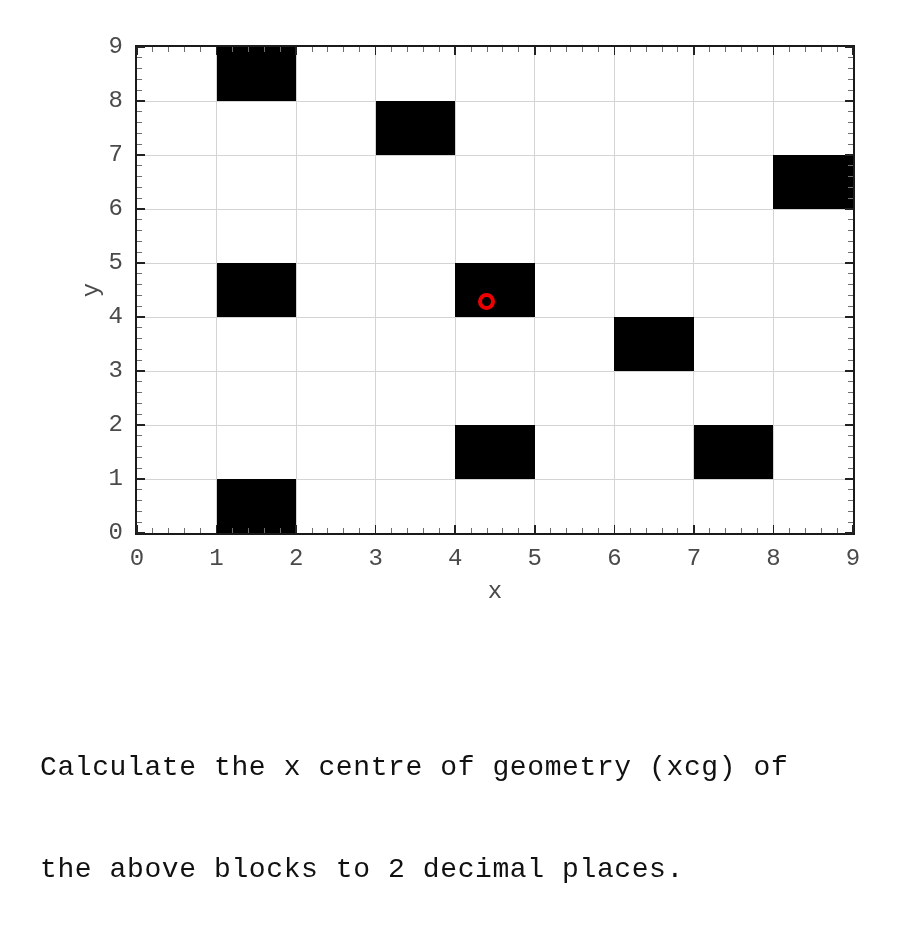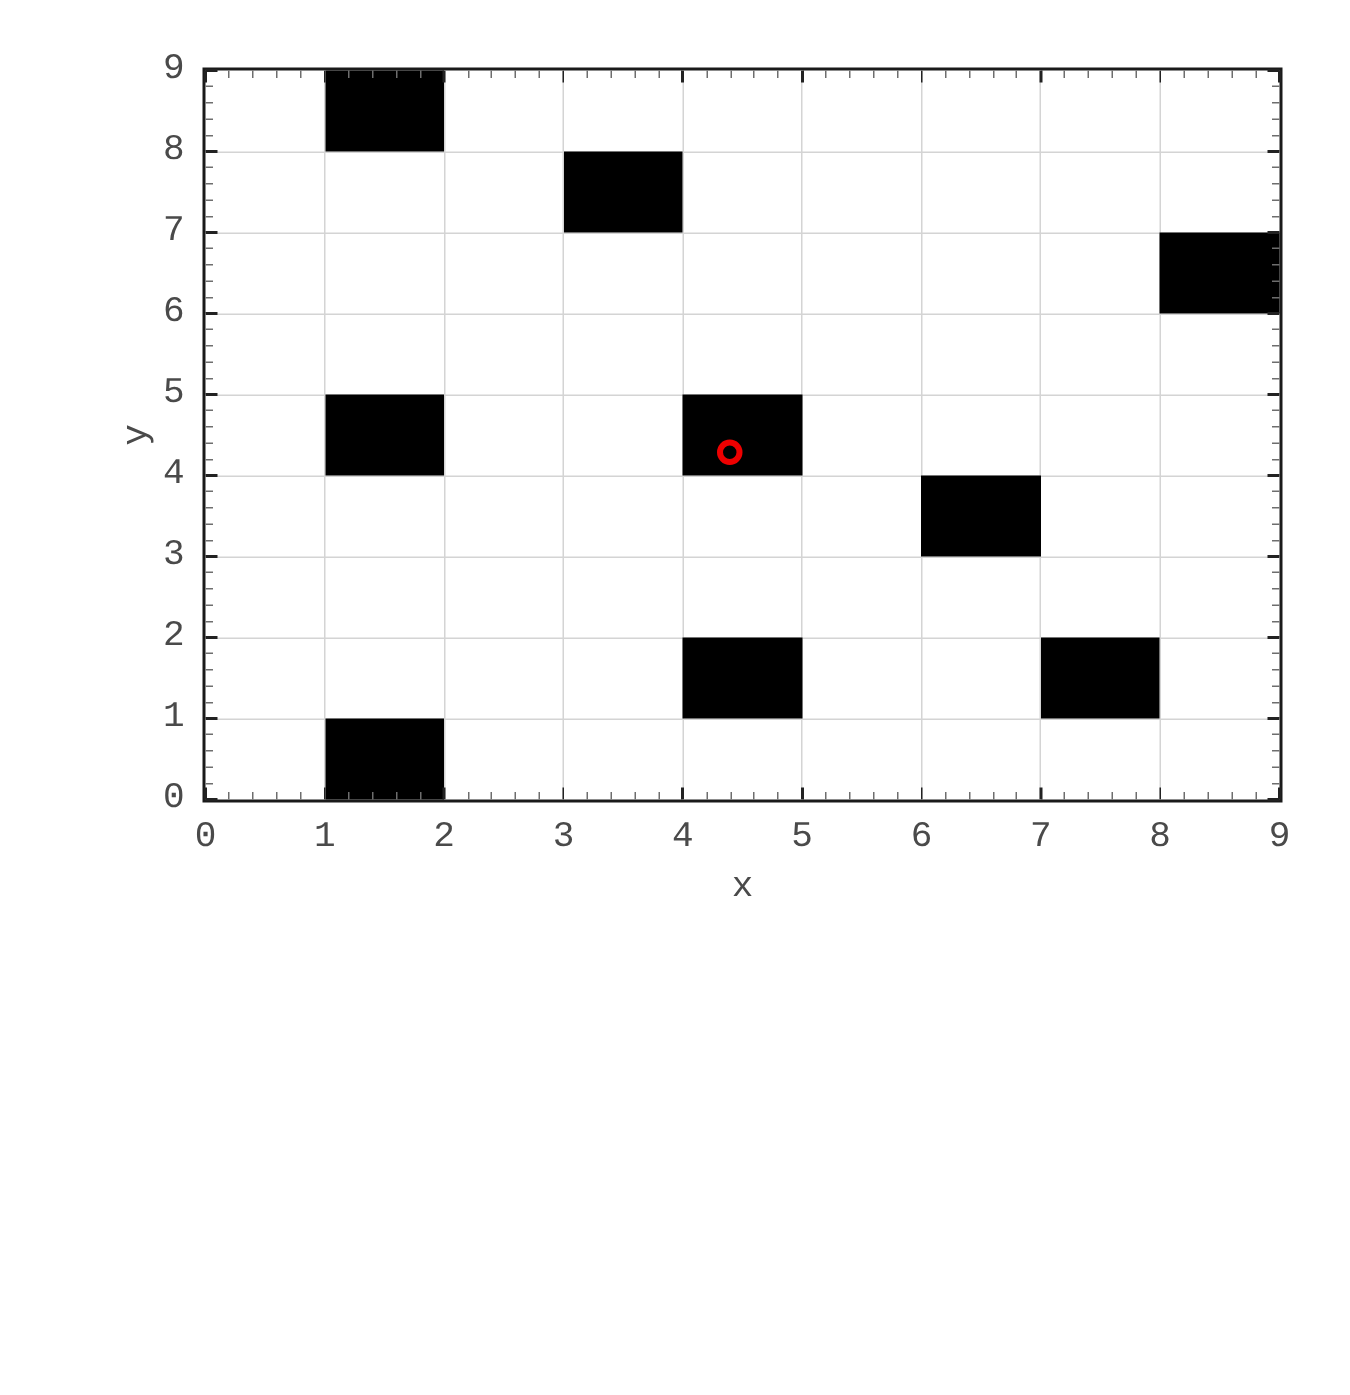--- a/index.html
+++ b/index.html
@@ -350,14 +350,16 @@
       <div class="ytick-label" style="left: 63px; top: 410px;">2</div>
       <div class="ytick-label" style="left: 63px; top: 356px;">3</div>
       <div class="ytick-label" style="left: 63px; top: 302px;">4</div>
       <div class="ytick-label" style="left: 63px; top: 248px;">5</div>
       <div class="ytick-label" style="left: 63px; top: 194px;">6</div>
       <div class="ytick-label" style="left: 63px; top: 140px;">7</div>
       <div class="ytick-label" style="left: 63px; top: 86px;">8</div>
       <div class="ytick-label" style="left: 63px; top: 32px;">9</div>
     </div>
   <div class="question">
+    <div>Calculate the x centre of geometry (xcg) of</div>
+    <div>the above blocks to 2 decimal places.</div>
   </div>
 </div>
 
 </body></html>

